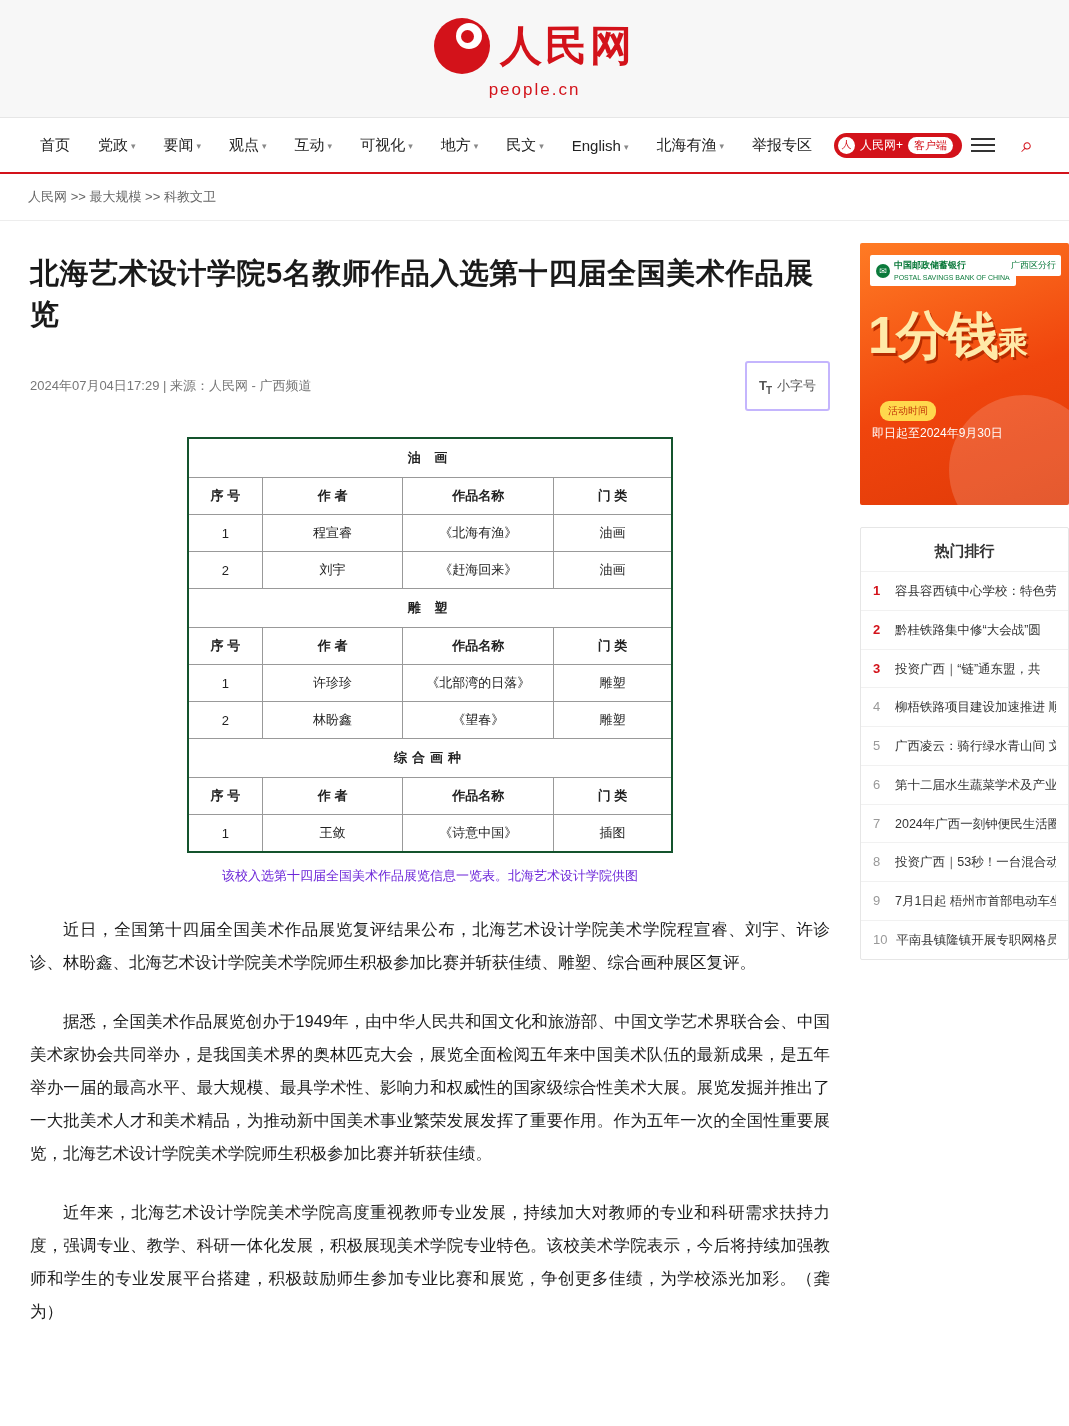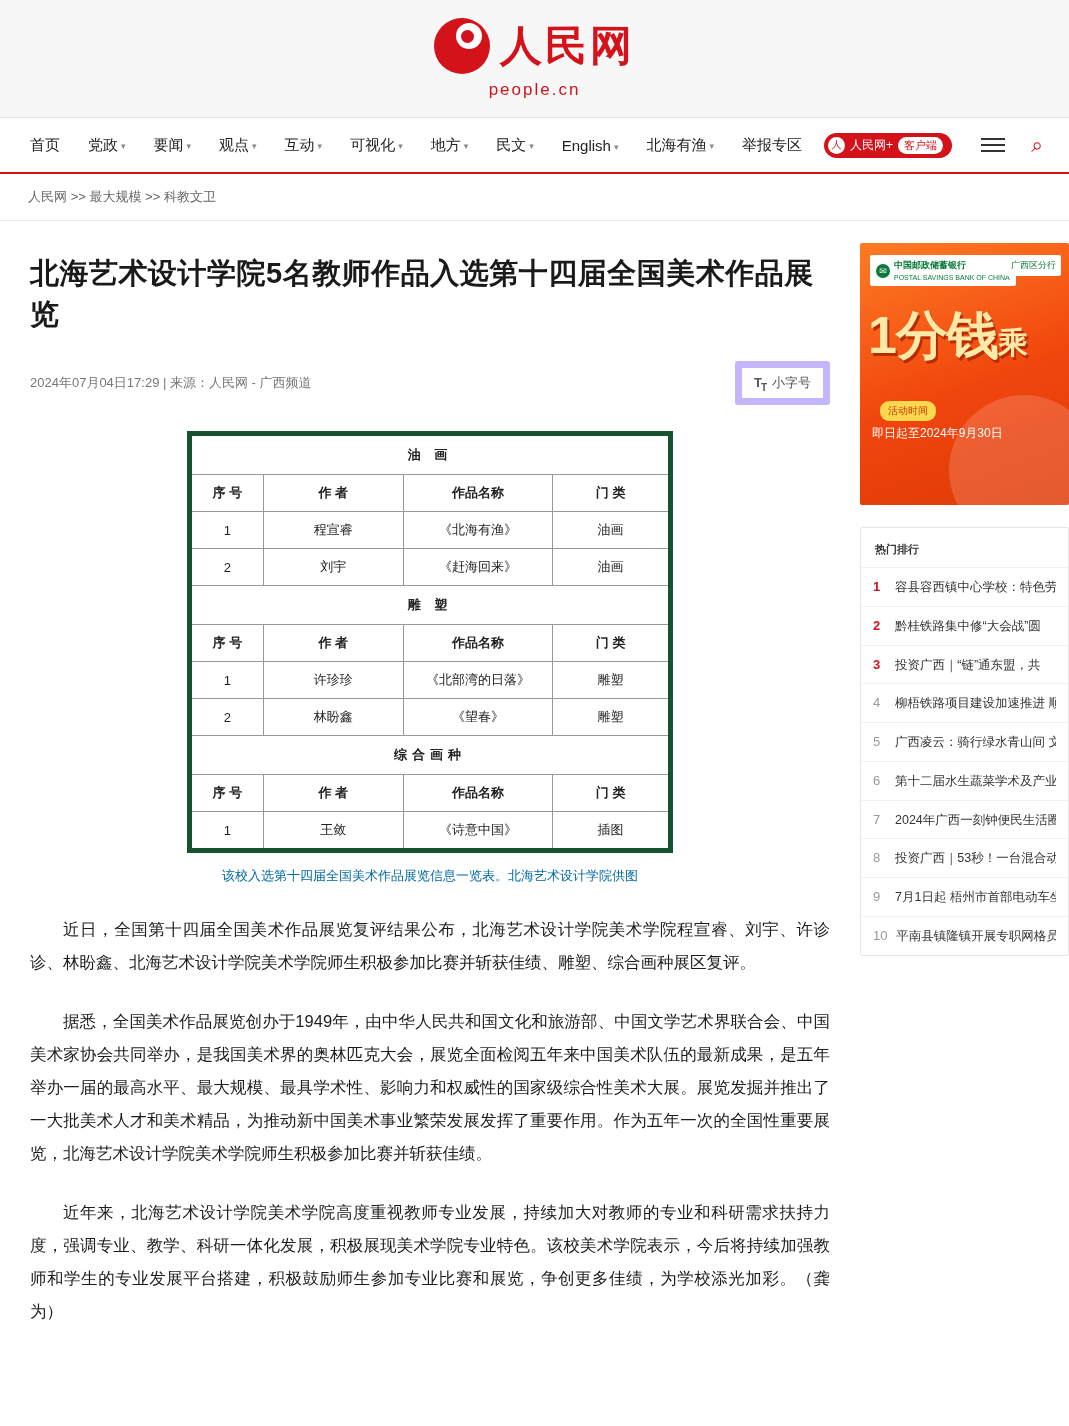--- a/index.html
+++ b/index.html
@@ -57,21 +57,21 @@
     letter-spacing: 2px;
     margin-top: 6px;
   }
 
   
   .nav {
     height: 56px;
     border-bottom: 2px solid #d3121a;
     display: flex;
     align-items: center;
-    padding: 0 16px;
+    padding: 0 26px;
     background: #fff;
   }
   .nav-item {
     font-size: 15px;
     color: #222;
     padding: 0 14px;
     white-space: nowrap;
     cursor: pointer;
   }
   .caret { font-size: 9px; color: #888; margin-left: 3px; vertical-align: middle; }
@@ -123,40 +123,40 @@
     letter-spacing: 0.5px;
   }
   .meta-row {
     display: flex; align-items: center;
     font-size: 13px; color: #777;
     padding-bottom: 8px;
   }
   .meta-text { white-space: nowrap; }
   .fontsize-btn {
     margin-left: auto;
-    border: 7px solid #c4b5fd;
+    border: 2px solid #c4b5fd;
     border-radius: 3px;
-    padding: 6px 12px;
+    padding: 14px 12px;
     font-size: 13px;
     color: #555;
     display: flex; align-items: flex-end; gap: 6px;
     cursor: pointer;
     background: #fff;
   }
   .fontsize-btn .tt { font-weight: bold; letter-spacing: -1px; }
 
   
   figure { margin: 18px 0 0 0; }
   table.art {
     width: 486px;
     margin: 0 auto;
     border-collapse: collapse;
     font-size: 13px;
     color: #222;
-    border: 5px solid #14532d;
+    border: 2px solid #14532d;
   }
   table.art td, table.art th {
     border: 1px solid #999;
     text-align: center;
     padding: 9px 4px;
     font-weight: normal;
   }
   table.art tr.section td {
     font-weight: bold;
     letter-spacing: 5px;
@@ -165,21 +165,21 @@
   table.art tr.head td { font-weight: bold; }
   .col-no { width: 74px; }
   .col-author { width: 140px; }
   .col-work { width: 150px; }
   .col-cat { width: 118px; }
   figcaption {
     width: 486px;
     margin: 12px auto 0 auto;
     text-align: center;
     font-size: 13px;
-    color: #0369a1;
+    color: #6d28d9;
     line-height: 1.7;
   }
 
   
   .body-text p {
     font-size: 16.5px;
     line-height: 2.0;
     color: #1c1c1c;
     margin: 26px 0 0 0;
     text-indent: 2em;
@@ -236,22 +236,23 @@
   }
 
   .rank {
     margin-top: 22px;
     border: 1px solid #e6e6e6;
     border-radius: 2px;
     width: 209px;
     background: #fff;
   }
   .rank-title {
-    font-size: 11px; font-weight: bold; color: #333;
+    font-size: 15px; font-weight: bold; color: #333;
     padding: 14px 14px 10px 14px;
+    text-align: center;
   }
   .rank-item {
     display: flex; gap: 9px; align-items: baseline;
     padding: 9px 12px;
     border-top: 1px solid #f1f1f1;
     font-size: 12.5px;
     color: #333;
     line-height: 1.5;
     cursor: pointer;
   }

